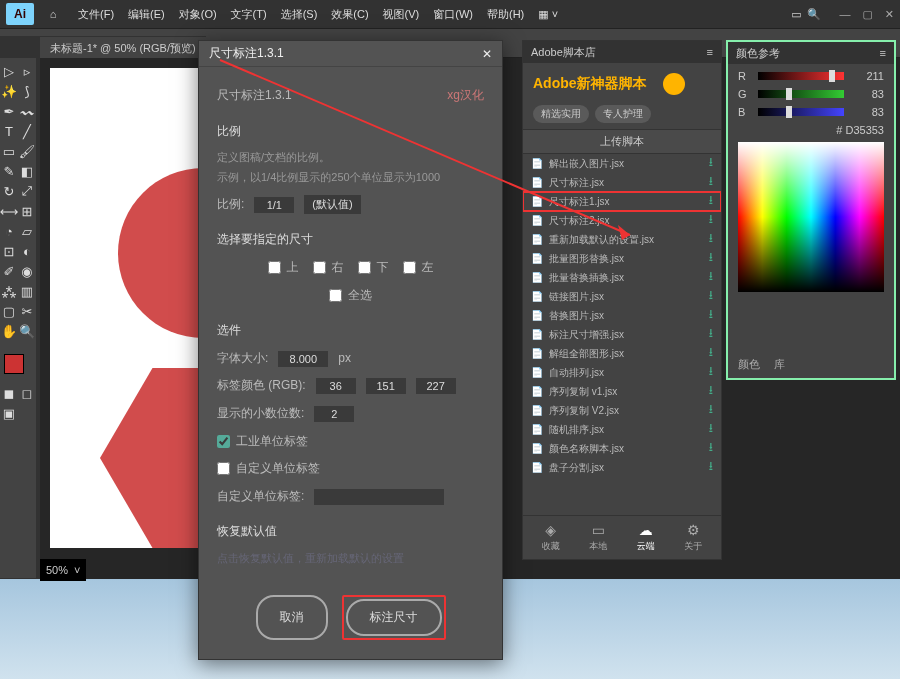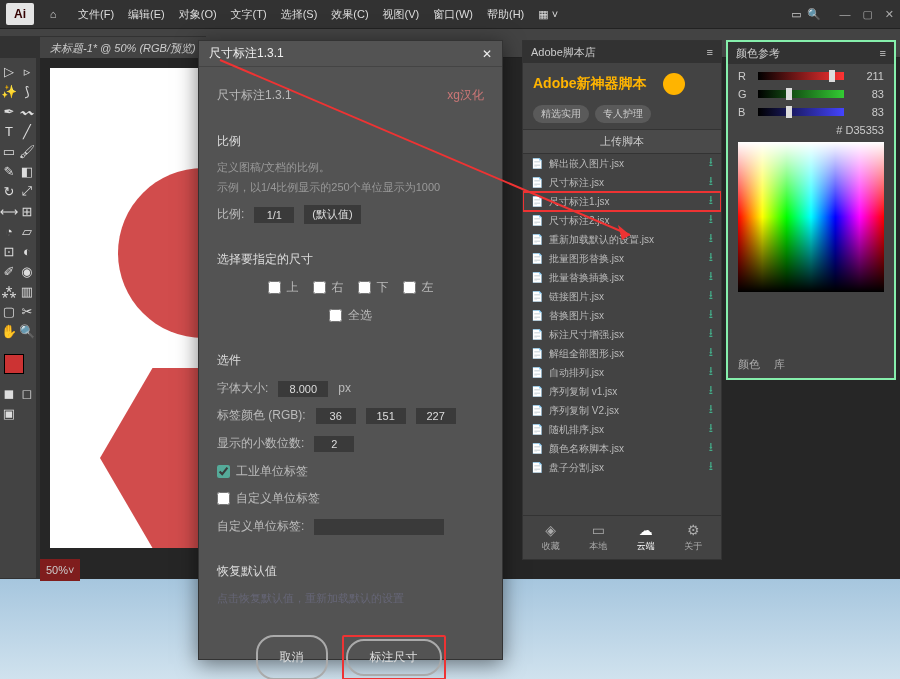--- a/index.html
+++ b/index.html
@@ -1,20 +1,20 @@
 <!DOCTYPE html>
 <html><head>
 <meta charset="utf-8">
 <style>
 * { margin: 0; padding: 0; box-sizing: border-box; font-family: "Microsoft YaHei", sans-serif; }
 body { background: #323232; width: 900px; height: 679px; overflow: hidden; position: relative; color: #ccc; font-size: 11px; }
 
 
 .menubar { height: 28px; background: #323232; display: flex; align-items: center; padding: 0 6px; gap: 2px; }
-.ai-logo { width: 28px; height: 22px; background: #e5e5e5; color: #330000; font-weight: bold; display: flex; align-items: center; justify-content: center; font-size: 12px; border-radius: 2px; }
+.ai-logo { width: 28px; height: 22px; background: #7dd3fc; color: #330000; font-weight: bold; display: flex; align-items: center; justify-content: center; font-size: 12px; border-radius: 2px; }
 .home-icon { width: 22px; height: 22px; display: flex; align-items: center; justify-content: center; color: #ccc; margin: 0 6px; }
 .menu-item { padding: 4px 6px; color: #ddd; cursor: pointer; }
 .menu-right { margin-left: auto; display: flex; gap: 6px; align-items: center; }
 .win-controls { display: flex; gap: 12px; margin-left: 12px; color: #aaa; }
 
 
 .secondbar { height: 30px; background: #434343; border-top: 1px solid #222; border-bottom: 1px solid #222; display: flex; align-items: center; padding-left: 40px; }
 
 
 .doctab-strip { height: 24px; background: #323232; display: flex; align-items: center; padding-left: 40px; }
@@ -27,29 +27,29 @@
 .swatch-area { margin-top: 8px; }
 .swatch-fill { width: 20px; height: 20px; background: #cc3333; border: 1px solid #000; position: relative; margin: 4px; }
 
 
 .canvas-area { position: absolute; left: 40px; top: 58px; right: 0; bottom: 100px; background: #262626; }
 .artboard { position: absolute; left: 10px; top: 10px; width: 240px; height: 480px; background: #fff; }
 .circle { position: absolute; left: 80px; top: 110px; width: 170px; height: 170px; background: #d14c4c; border-radius: 50%; }
 .hexagon { position: absolute; left: 62px; top: 310px; width: 210px; height: 180px; background: #d14c4c; clip-path: polygon(25% 0%, 75% 0%, 100% 50%, 75% 100%, 25% 100%, 0% 50%); }
 
 
-.statusbar { position: absolute; left: 40px; bottom: 98px; height: 22px; background: #7f1d1d; display: flex; align-items: center; padding: 0 6px; font-size: 11px; color: #ccc; }
+.statusbar { position: absolute; left: 40px; bottom: 98px; height: 22px; background: #000000; display: flex; align-items: center; padding: 0 6px; font-size: 11px; color: #ccc; gap: 6px; }
 
 
 .dialog { position: absolute; left: 198px; top: 40px; width: 305px; height: 620px; background: #535353; border: 1px solid #333; box-shadow: 0 4px 20px rgba(0,0,0,.5); }
 .dialog-title { height: 26px; display: flex; align-items: center; padding: 0 10px; font-size: 12px; color: #eee; border-bottom: 1px solid #444; }
 .dialog-close { margin-left: auto; cursor: pointer; }
 .dialog-body { padding: 12px 18px; color: #bbb; font-size: 12px; line-height: 1.8; }
 .dlg-row { display: flex; align-items: center; gap: 10px; margin: 6px 0; }
-.dlg-section { margin-top: 24px; }
+.dlg-section { margin-top: 14px; }
 .dlg-section-title { color: #ddd; margin-bottom: 6px; }
 .dlg-sub { color: #999; font-size: 11px; }
 .dlg-hl { color: #c77; }
 .dlg-input { background: #3a3a3a; border: none; color: #ddd; padding: 2px 6px; width: 40px; text-align: center; font-size: 11px; }
 .dlg-input-wide { width: 130px; }
 .dlg-checkbox { display: inline-flex; align-items: center; gap: 6px; }
 .dlg-checkbox input { accent-color: #5a9; }
 .dlg-btnrow { display: flex; gap: 14px; justify-content: center; margin-top: 26px; }
 .dlg-btn { border: 2px solid #aaa; border-radius: 18px; padding: 6px 22px; background: transparent; color: #ddd; cursor: pointer; font-size: 12px; }
 .red-box-btn { border: 2px solid #e33; padding: 2px; border-radius: 2px; }
@@ -117,21 +117,21 @@
     <div class="win-controls">
       <span>—</span>
       <span>▢</span>
       <span>✕</span>
     </div>
   </div>
 </div>
 
 <div class="secondbar"></div>
 
-<div class="doctab-strip" style="position:absolute; left:0; top:36px;font-style:italic;">
+<div class="doctab-strip" style="position:absolute; left:0; top:36px;">
   <div class="doctab">未标题-1* @ 50% (RGB/预览)</div>
 </div>
 
 <div class="toolbox">
   <div class="tool-row">
       <div class="tool">▷</div>
       <div class="tool">▹</div>
     </div>
   <div class="tool-row">
       <div class="tool">✨</div>

